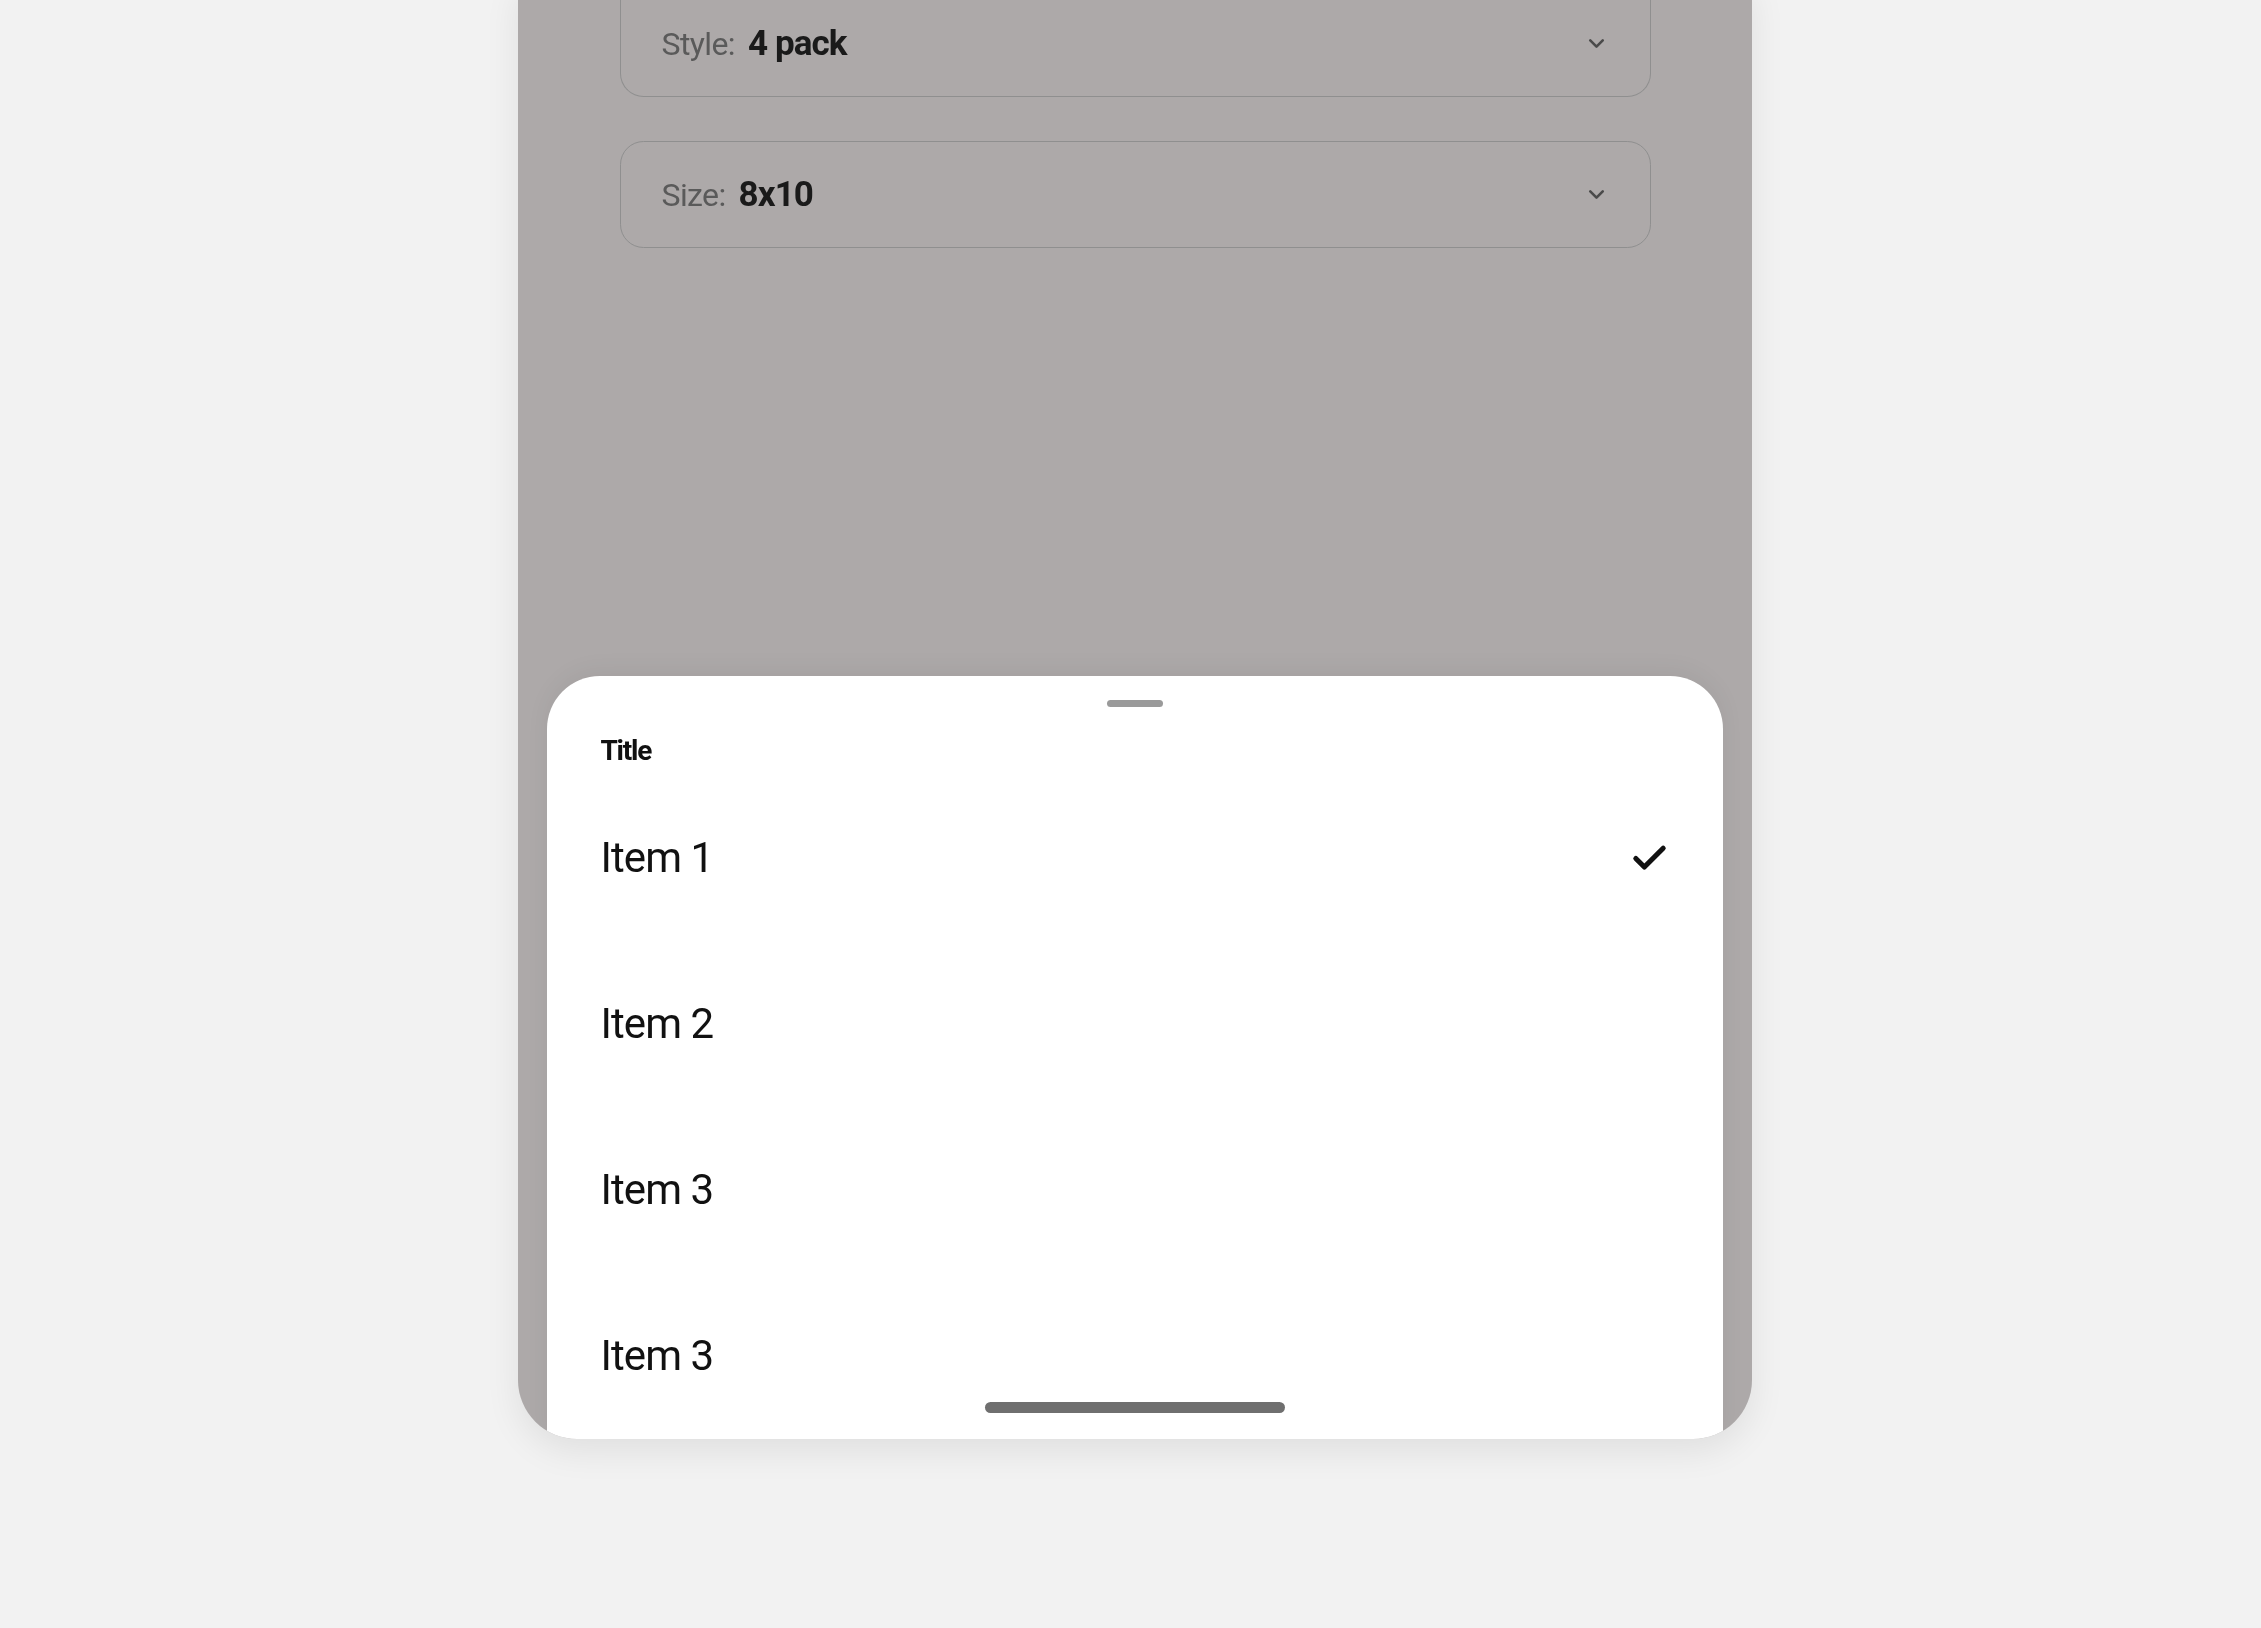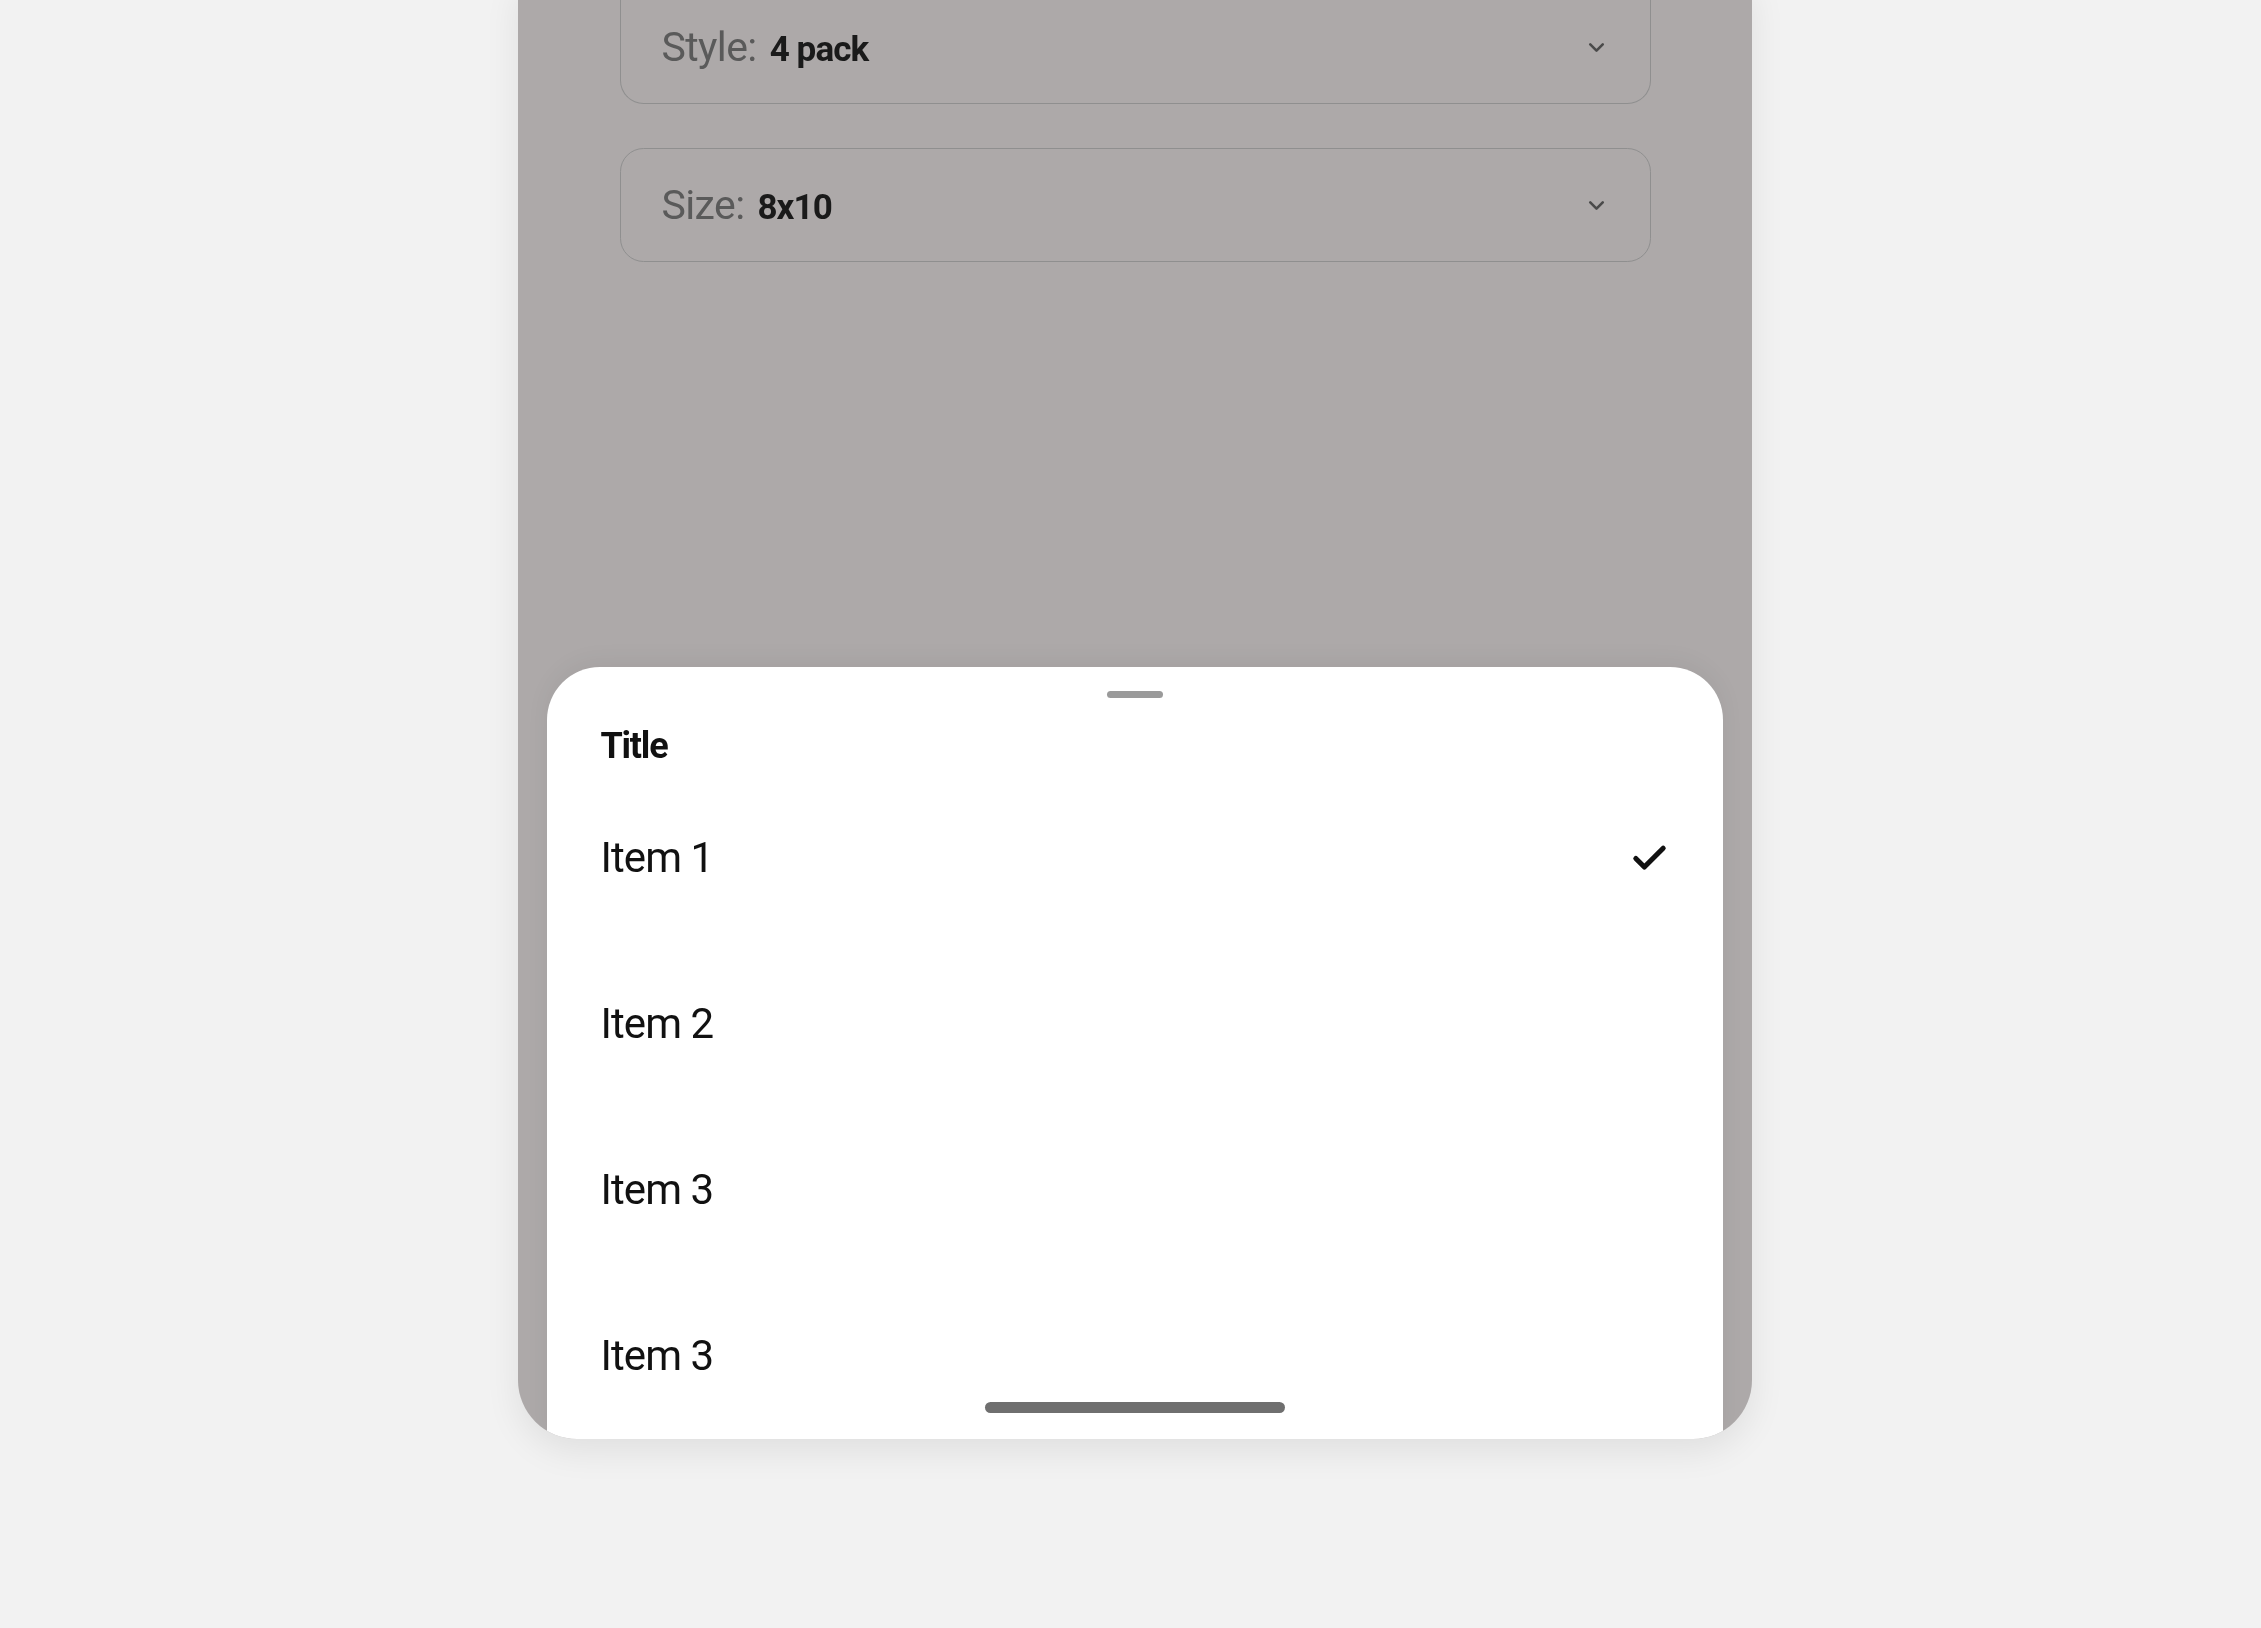--- a/index.html
+++ b/index.html
@@ -46,21 +46,21 @@
       margin-top: 0px;
       border-top-left-radius: 0;
       border-top-right-radius: 0;
       border-top: none;
       padding-top: 41px;
     }
     .dropdown-row.second {
       margin-top: 44px;
     }
     .dropdown-label {
-      font-size: 41px;
+      font-size: 32px;
       color: #5a5a5a;
       letter-spacing: -0.6px;
     }
     .dropdown-value {
       font-size: 35px;
       font-weight: 700;
       color: #1a1a1a;
       margin-left: 10.6px;
       letter-spacing: -0.9px;
     }
@@ -80,21 +80,21 @@
       box-shadow: 0 -5.9px 23.6px rgba(0,0,0,0.05);
     }
     .drag-handle {
       width: 56px;
       height: 7.7px;
       background: #9a9a9a;
       border-radius: 4.7px;
       margin: 0 auto 26.5px auto;
     }
     .sheet-title {
-      font-size: 36px;
+      font-size: 28px;
       font-weight: 700;
       color: #111;
       padding: 0 53px 29.4px 53px;
       letter-spacing: -1.2px;
     }
     .sheet-list {
       padding: 0 53px;
     }
     .sheet-item {
       display: flex;

